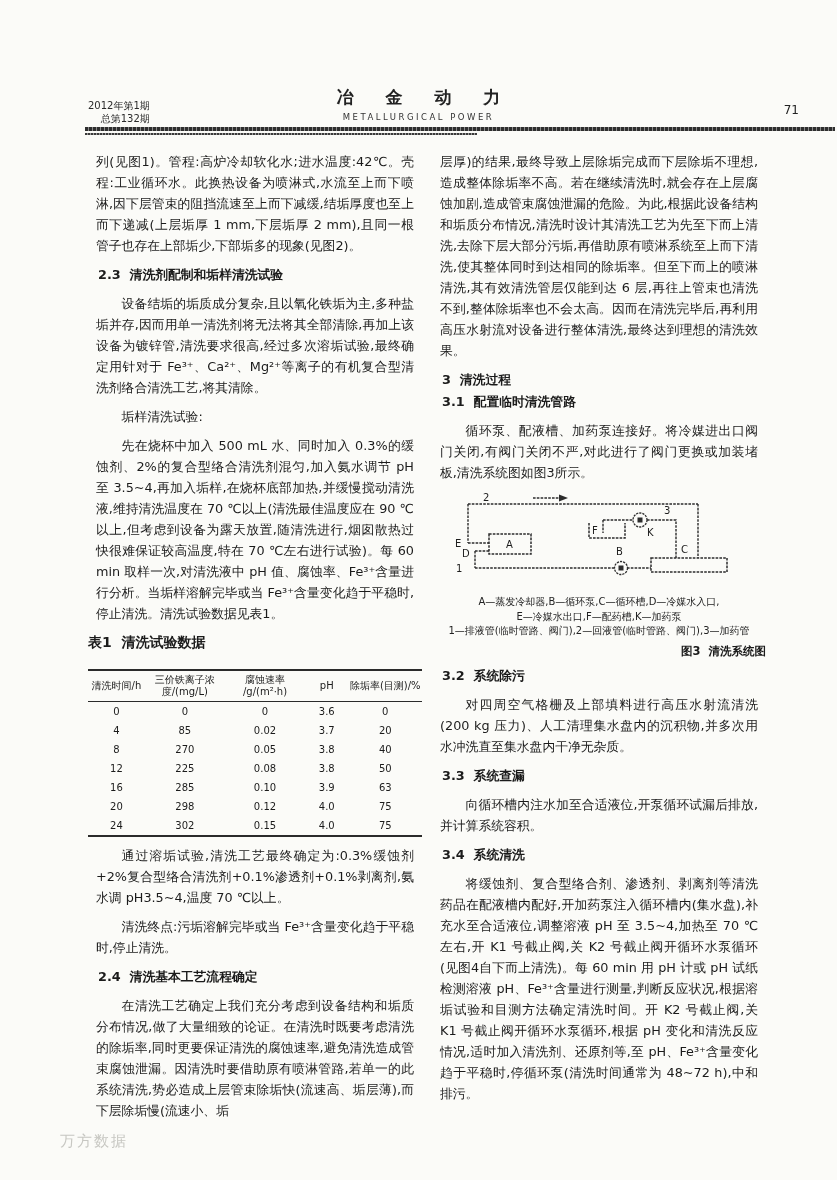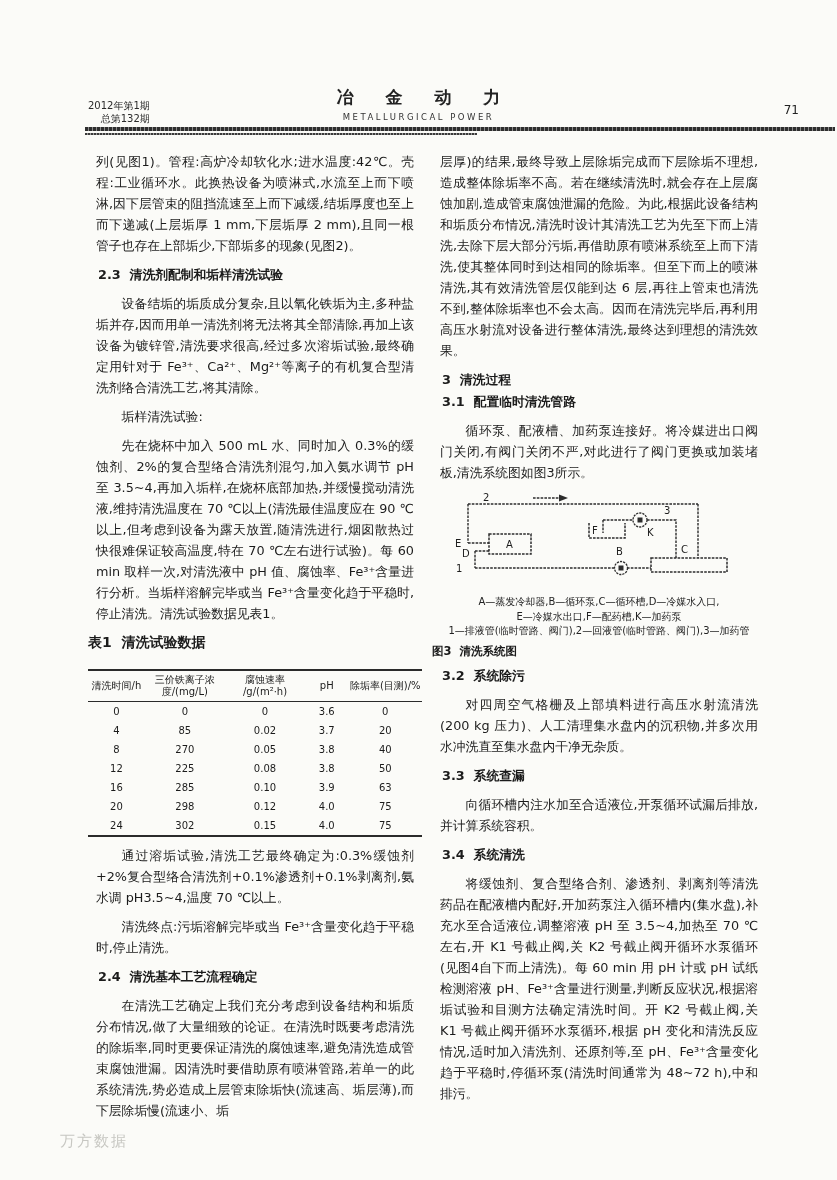--- a/index.html
+++ b/index.html
@@ -36,21 +36,21 @@
   .tbl-caption{text-align:left;font-weight:bold;font-size:14px;margin:5px 0 2px;white-space:pre-wrap;}
   table.data{width:100%;border-collapse:collapse;font-size:10px;line-height:12px;
     border-top:2.5px solid #2b2b2b;border-bottom:2.5px solid #2b2b2b;margin:16px 0 4px;}
   table.data th{font-weight:normal;border-bottom:1.5px solid #2b2b2b;padding:3px 1px;text-align:center;}
   table.data td{text-align:center;padding:3.5px 1px;}
 
   
   .figure{margin:4px 0 0;}
   .fig-svg{display:block;margin:2px auto 0;}
   .fig-legend{font-size:10px;line-height:14.5px;text-align:center;color:#222;}
-  .fig-caption{text-align:left;font-weight:bold;font-size:11.5px;margin:2px 0 3px;white-space:pre-wrap;}
+  .fig-caption{text-align:right;font-weight:bold;font-size:11.5px;margin:2px 0 3px;white-space:pre-wrap;}
   svg .pipe{stroke:#2c2c2c;stroke-width:1.4;fill:none;stroke-dasharray:2.6 1.2;}
   svg .vessel{stroke:#2c2c2c;stroke-width:1.5;fill:#fbfbf8;stroke-dasharray:2.6 1.2;}
   svg .pump{stroke:#2c2c2c;stroke-width:1.3;fill:#fbfbf8;stroke-dasharray:2.2 1;}
   svg .pump-core{fill:#2c2c2c;}
   svg text{font-family:"DejaVu Sans","Liberation Sans",sans-serif;font-size:10px;fill:#1d1d1d;}
 
   
   .watermark{position:absolute;left:60px;top:1132px;font-size:15px;letter-spacing:2px;color:#c7c7c2;}
 </style>
 </head>

